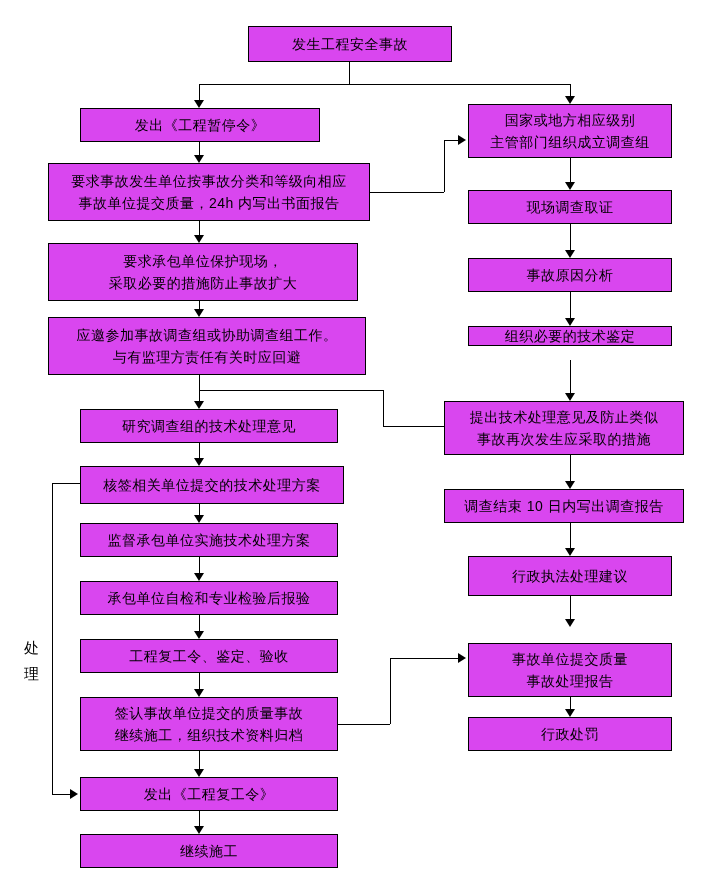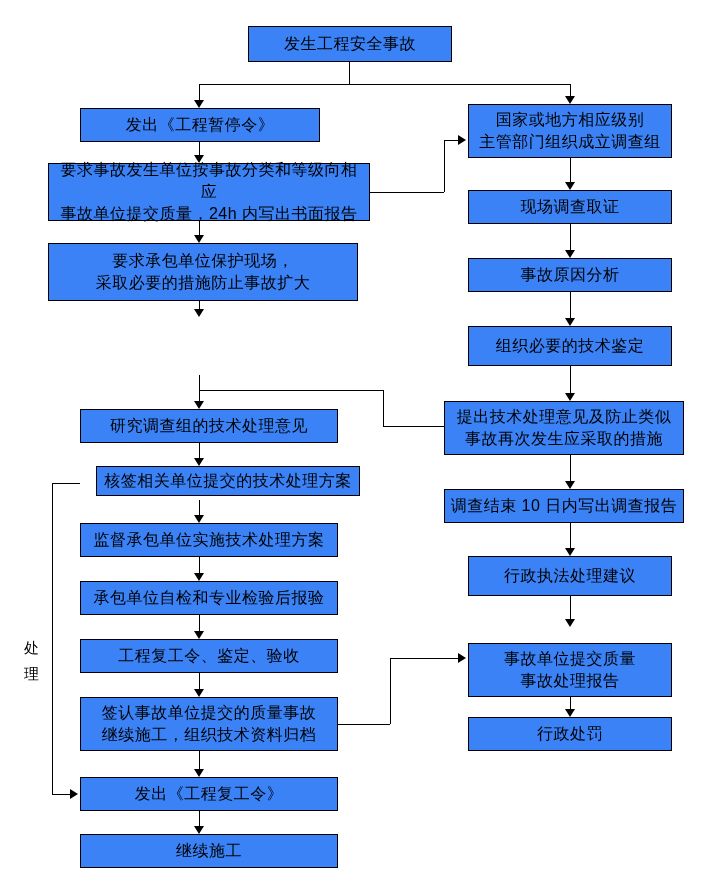--- a/index.html
+++ b/index.html
@@ -16,26 +16,26 @@
   }
   #diagram {
     position: relative;
     width: 720px;
     height: 888px;
   }
   .node {
     position: absolute;
     box-sizing: border-box;
     border: 1px solid #000000;
-    background: #3b82f6;
+    background: #d946ef;
     display: flex;
     align-items: center;
     justify-content: center;
     text-align: center;
-    font-size: 16px;
+    font-size: 14px;
     line-height: 22px;
     letter-spacing: 0.5px;
     padding: 8px 4px;
     z-index: 3;
   }
   .node .txt {
     width: 100%;
     white-space: pre-line;
   }
   .side-label {
@@ -94,26 +94,30 @@
   <div class="node" style="left:48px; top:163px; width:322px; height:58px;">
     <span class="txt">要求事故发生单位按事故分类和等级向相应
 事故单位提交质量，24h 内写出书面报告</span>
   </div>
 
   <div class="node" style="left:48px; top:243px; width:310px; height:58px;">
     <span class="txt">要求承包单位保护现场，
 采取必要的措施防止事故扩大</span>
   </div>
 
+  <div class="node" style="left:48px; top:317px; width:318px; height:58px;">
+    <span class="txt">应邀参加事故调查组或协助调查组工作。
+与有监理方责任有关时应回避</span>
+  </div>
 
   <div class="node" style="left:80px; top:409px; width:258px; height:34px;">
     <span class="txt">研究调查组的技术处理意见</span>
   </div>
 
-  <div class="node" style="left:96px; top:466px; width:264px; height:30px;">
+  <div class="node" style="left:80px; top:466px; width:264px; height:38px;">
     <span class="txt">核签相关单位提交的技术处理方案</span>
   </div>
 
   <div class="node" style="left:80px; top:523px; width:258px; height:34px;">
     <span class="txt">监督承包单位实施技术处理方案</span>
   </div>
 
   <div class="node" style="left:80px; top:581px; width:258px; height:34px;">
     <span class="txt">承包单位自检和专业检验后报验</span>
   </div>
@@ -141,21 +145,21 @@
   </div>
 
   <div class="node" style="left:468px; top:258px; width:204px; height:34px;">
     <span class="txt">事故原因分析</span>
   </div>
 
   <div class="node" style="left:468px; top:190px; width:204px; height:34px;">
     <span class="txt">现场调查取证</span>
   </div>
 
-  <div class="node" style="left:468px; top:326px; width:204px; height:40px;">
+  <div class="node" style="left:468px; top:326px; width:204px; height:20px;">
     <span class="txt">组织必要的技术鉴定</span>
   </div>
 
   <div class="node" style="left:444px; top:401px; width:240px; height:54px;">
     <span class="txt">提出技术处理意见及防止类似
 事故再次发生应采取的措施</span>
   </div>
 
   <div class="node" style="left:444px; top:489px; width:240px; height:34px;">
     <span class="txt">调查结束 10 日内写出调查报告</span>

